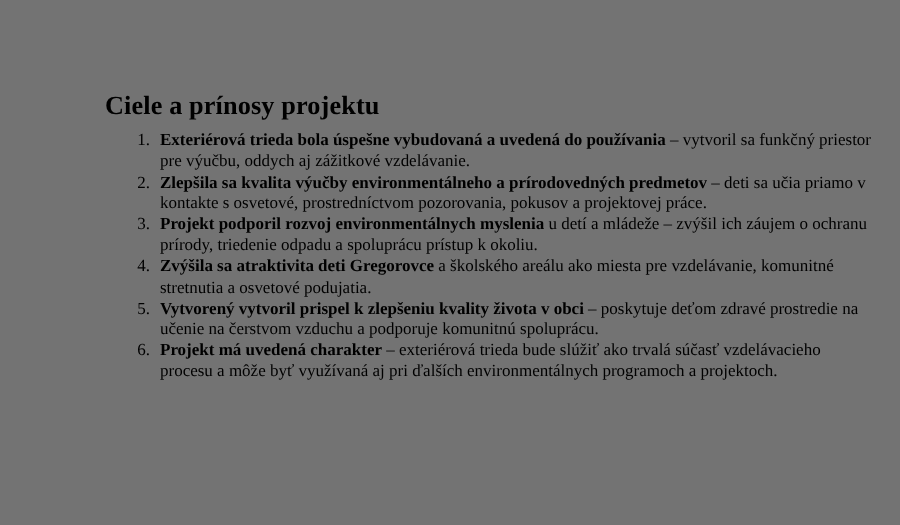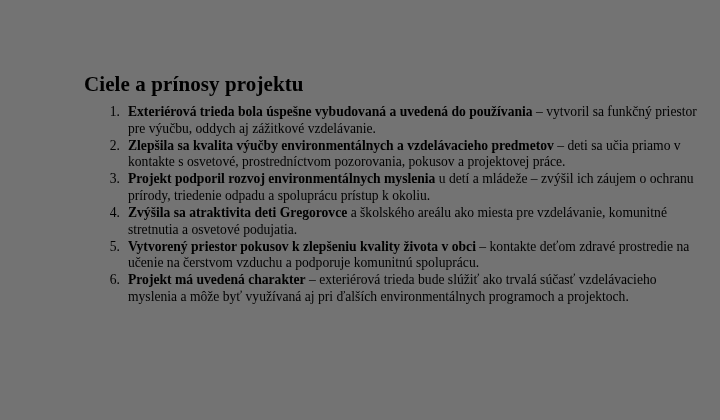--- a/index.html
+++ b/index.html
@@ -82,39 +82,39 @@
   <div class="content-body">
     <ol class="goal-list">
 
       <li>
         <span class="item-number">1.</span>
         <span class="item-text"><span class="lead">Exteriérová trieda bola úspešne vybudovaná a uvedená do používania</span><span class="rest"> – vytvoril sa funkčný priestor pre výučbu, oddych aj zážitkové vzdelávanie.</span></span>
       </li>
 
       <li>
         <span class="item-number">2.</span>
-        <span class="item-text"><span class="lead">Zlepšila sa kvalita výučby environmentálnych a vzdelávacieho predmetov</span><span class="rest"> – deti sa učia priamo v kontakte s osvetové, prostredníctvom pozorovania, pokusov a projektovej práce.</span></span>
+        <span class="item-text"><span class="lead">Zlepšila sa kvalita výučby environmentálneho a prírodovedných predmetov</span><span class="rest"> – deti sa učia priamo v kontakte s osvetové, prostredníctvom pozorovania, pokusov a projektovej práce.</span></span>
       </li>
 
       <li>
         <span class="item-number">3.</span>
         <span class="item-text"><span class="lead">Projekt podporil rozvoj environmentálnych myslenia</span><span class="rest"> u detí a mládeže – zvýšil ich záujem o ochranu prírody, triedenie odpadu a spoluprácu prístup k okoliu.</span></span>
       </li>
 
       <li>
         <span class="item-number">4.</span>
         <span class="item-text"><span class="lead">Zvýšila sa atraktivita deti Gregorovce</span><span class="rest"> a školského areálu ako miesta pre vzdelávanie, komunitné stretnutia a osvetové podujatia.</span></span>
       </li>
 
       <li>
         <span class="item-number">5.</span>
-        <span class="item-text"><span class="lead">Vytvorený priestor pokusov k zlepšeniu kvality života v obci</span><span class="rest"> – kontakte deťom zdravé prostredie na učenie na čerstvom vzduchu a podporuje komunitnú spoluprácu.</span></span>
+        <span class="item-text"><span class="lead">Vytvorený vytvoril prispel k zlepšeniu kvality života v obci</span><span class="rest"> – poskytuje deťom zdravé prostredie na učenie na čerstvom vzduchu a podporuje komunitnú spoluprácu.</span></span>
       </li>
 
       <li>
         <span class="item-number">6.</span>
-        <span class="item-text"><span class="lead">Projekt má uvedená charakter</span><span class="rest"> – exteriérová trieda bude slúžiť ako trvalá súčasť vzdelávacieho myslenia a môže byť využívaná aj pri ďalších environmentálnych programoch a projektoch.</span></span>
+        <span class="item-text"><span class="lead">Projekt má uvedená charakter</span><span class="rest"> – exteriérová trieda bude slúžiť ako trvalá súčasť vzdelávacieho procesu a môže byť využívaná aj pri ďalších environmentálnych programoch a projektoch.</span></span>
       </li>
 
     </ol>
   </div>
 
 </div>
 
 </body></html>

